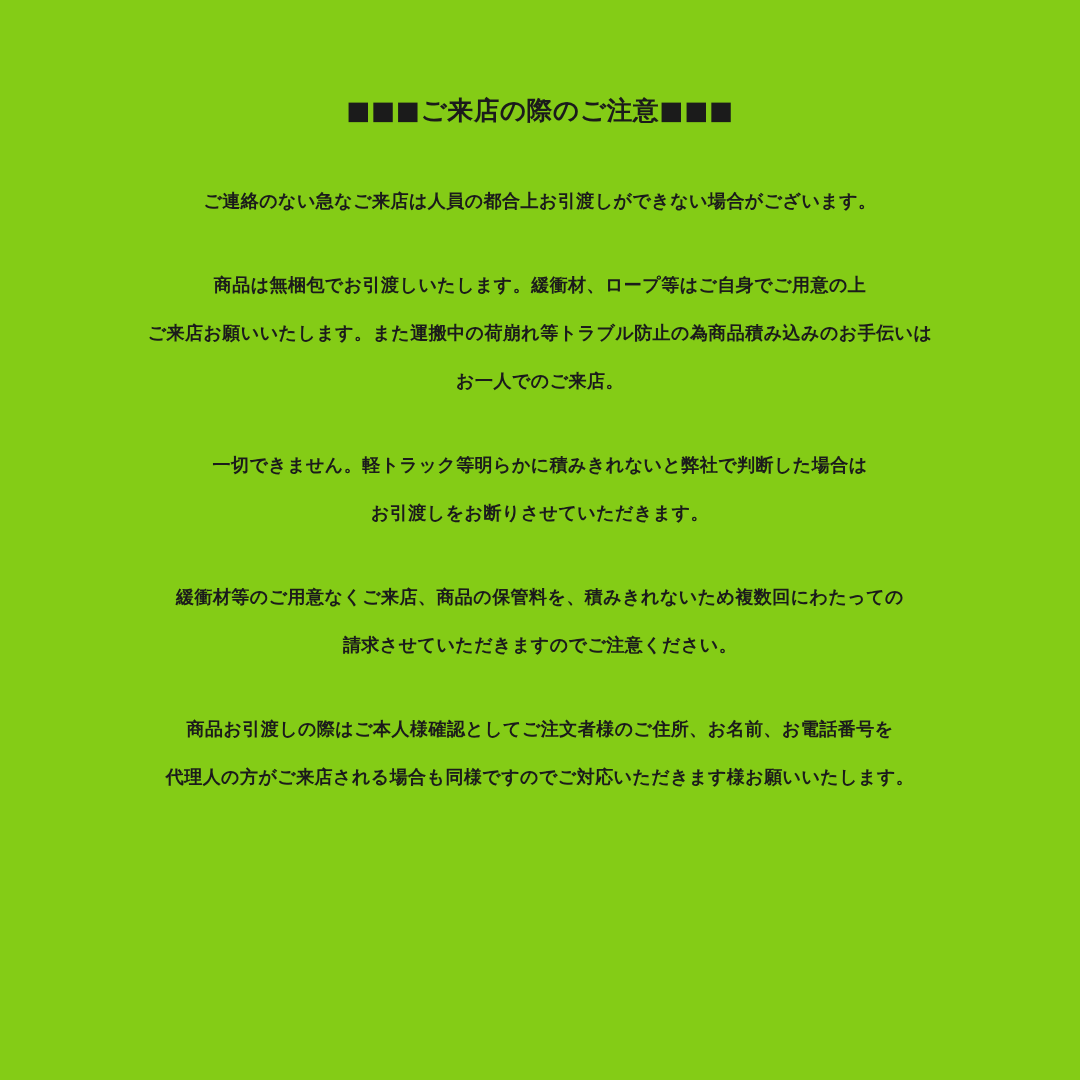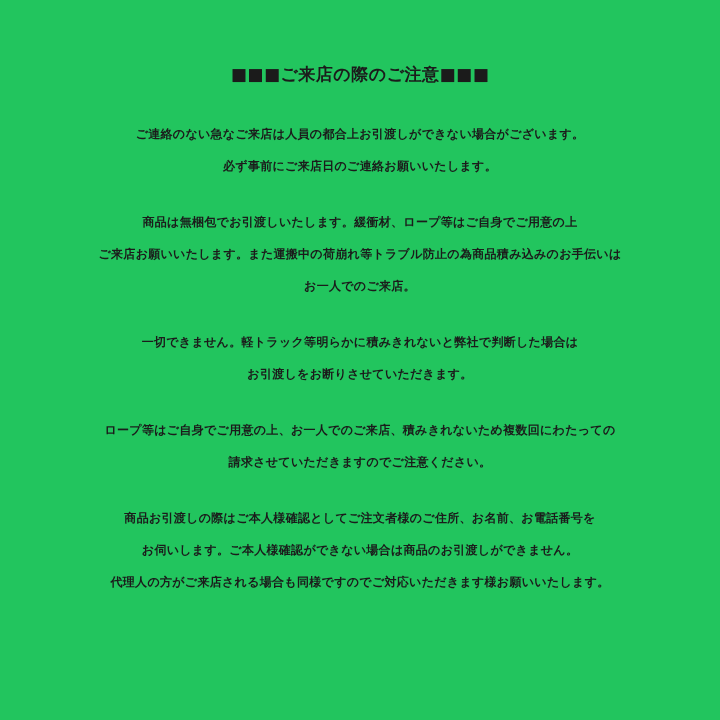--- a/index.html
+++ b/index.html
@@ -5,21 +5,21 @@
   html, body {
     margin: 0;
     padding: 0;
     background: #ffffff;
   }
   .page {
     width: 720px;
     height: 720px;
     box-sizing: border-box;
     padding-top: 58px;
-    background: #22c55e;
+    background: #84cc16;
     overflow: hidden;
     font-family: "DejaVu Sans", "Liberation Sans", sans-serif;
     font-weight: bold;
     color: #1b1b1b;
     text-align: center;
   }
   .title {
     margin: 0 0 28px 0;
     font-size: 17px;
     line-height: 32px;
@@ -39,38 +39,36 @@
 </style>
 </head>
 <body>
 
 <div class="page">
 
   <h1 class="title">■■■ご来店の際のご注意■■■</h1>
 
   <p class="para">
     <span class="line">ご連絡のない急なご来店は人員の都合上お引渡しができない場合がございます。</span>
-    <span class="line">必ず事前にご来店日のご連絡お願いいたします。</span>
   </p>
 
   <p class="para">
     <span class="line">商品は無梱包でお引渡しいたします。緩衝材、ロープ等はご自身でご用意の上</span>
     <span class="line">ご来店お願いいたします。また運搬中の荷崩れ等トラブル防止の為商品積み込みのお手伝いは</span>
     <span class="line">お一人でのご来店。</span>
   </p>
 
   <p class="para">
     <span class="line">一切できません。軽トラック等明らかに積みきれないと弊社で判断した場合は</span>
     <span class="line">お引渡しをお断りさせていただきます。</span>
   </p>
 
   <p class="para">
-    <span class="line">ロープ等はご自身でご用意の上、お一人でのご来店、積みきれないため複数回にわたっての</span>
+    <span class="line">緩衝材等のご用意なくご来店、商品の保管料を、積みきれないため複数回にわたっての</span>
     <span class="line">請求させていただきますのでご注意ください。</span>
   </p>
 
   <p class="para">
     <span class="line">商品お引渡しの際はご本人様確認としてご注文者様のご住所、お名前、お電話番号を</span>
-    <span class="line">お伺いします。ご本人様確認ができない場合は商品のお引渡しができません。</span>
     <span class="line">代理人の方がご来店される場合も同様ですのでご対応いただきます様お願いいたします。</span>
   </p>
 
 </div>
 
 </body></html>

